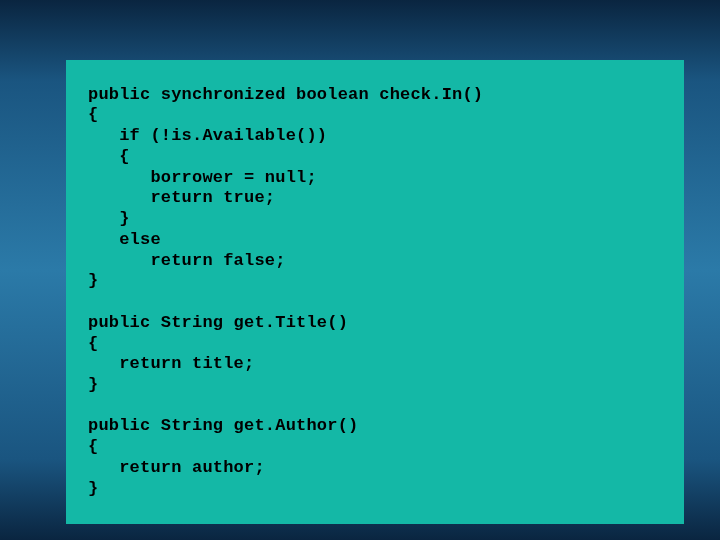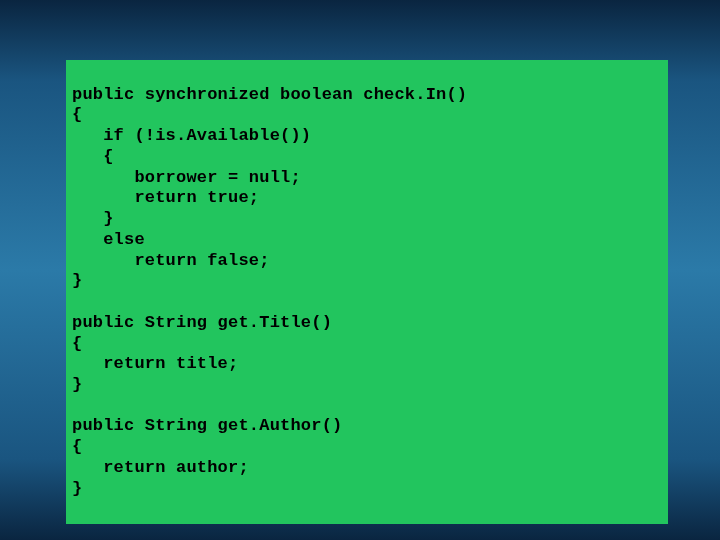--- a/index.html
+++ b/index.html
@@ -18,22 +18,22 @@
   .slide {
     position: relative;
     width: 720px;
     height: 540px;
   }
   .code-block {
     position: absolute;
     left: 66px;
     top: 60px;
     width: 590px;
-    background: #22c55e;
-    padding: 4px 6px 4px 6px;
+    background: #14b8a6;
+    padding: 4px 6px 4px 22px;
     font-size: 17px;
     line-height: 1.22;
     white-space: pre;
     letter-spacing: 0.2px;
   }
 </style>
 </head>
 <body>
 
 <div class="slide">

